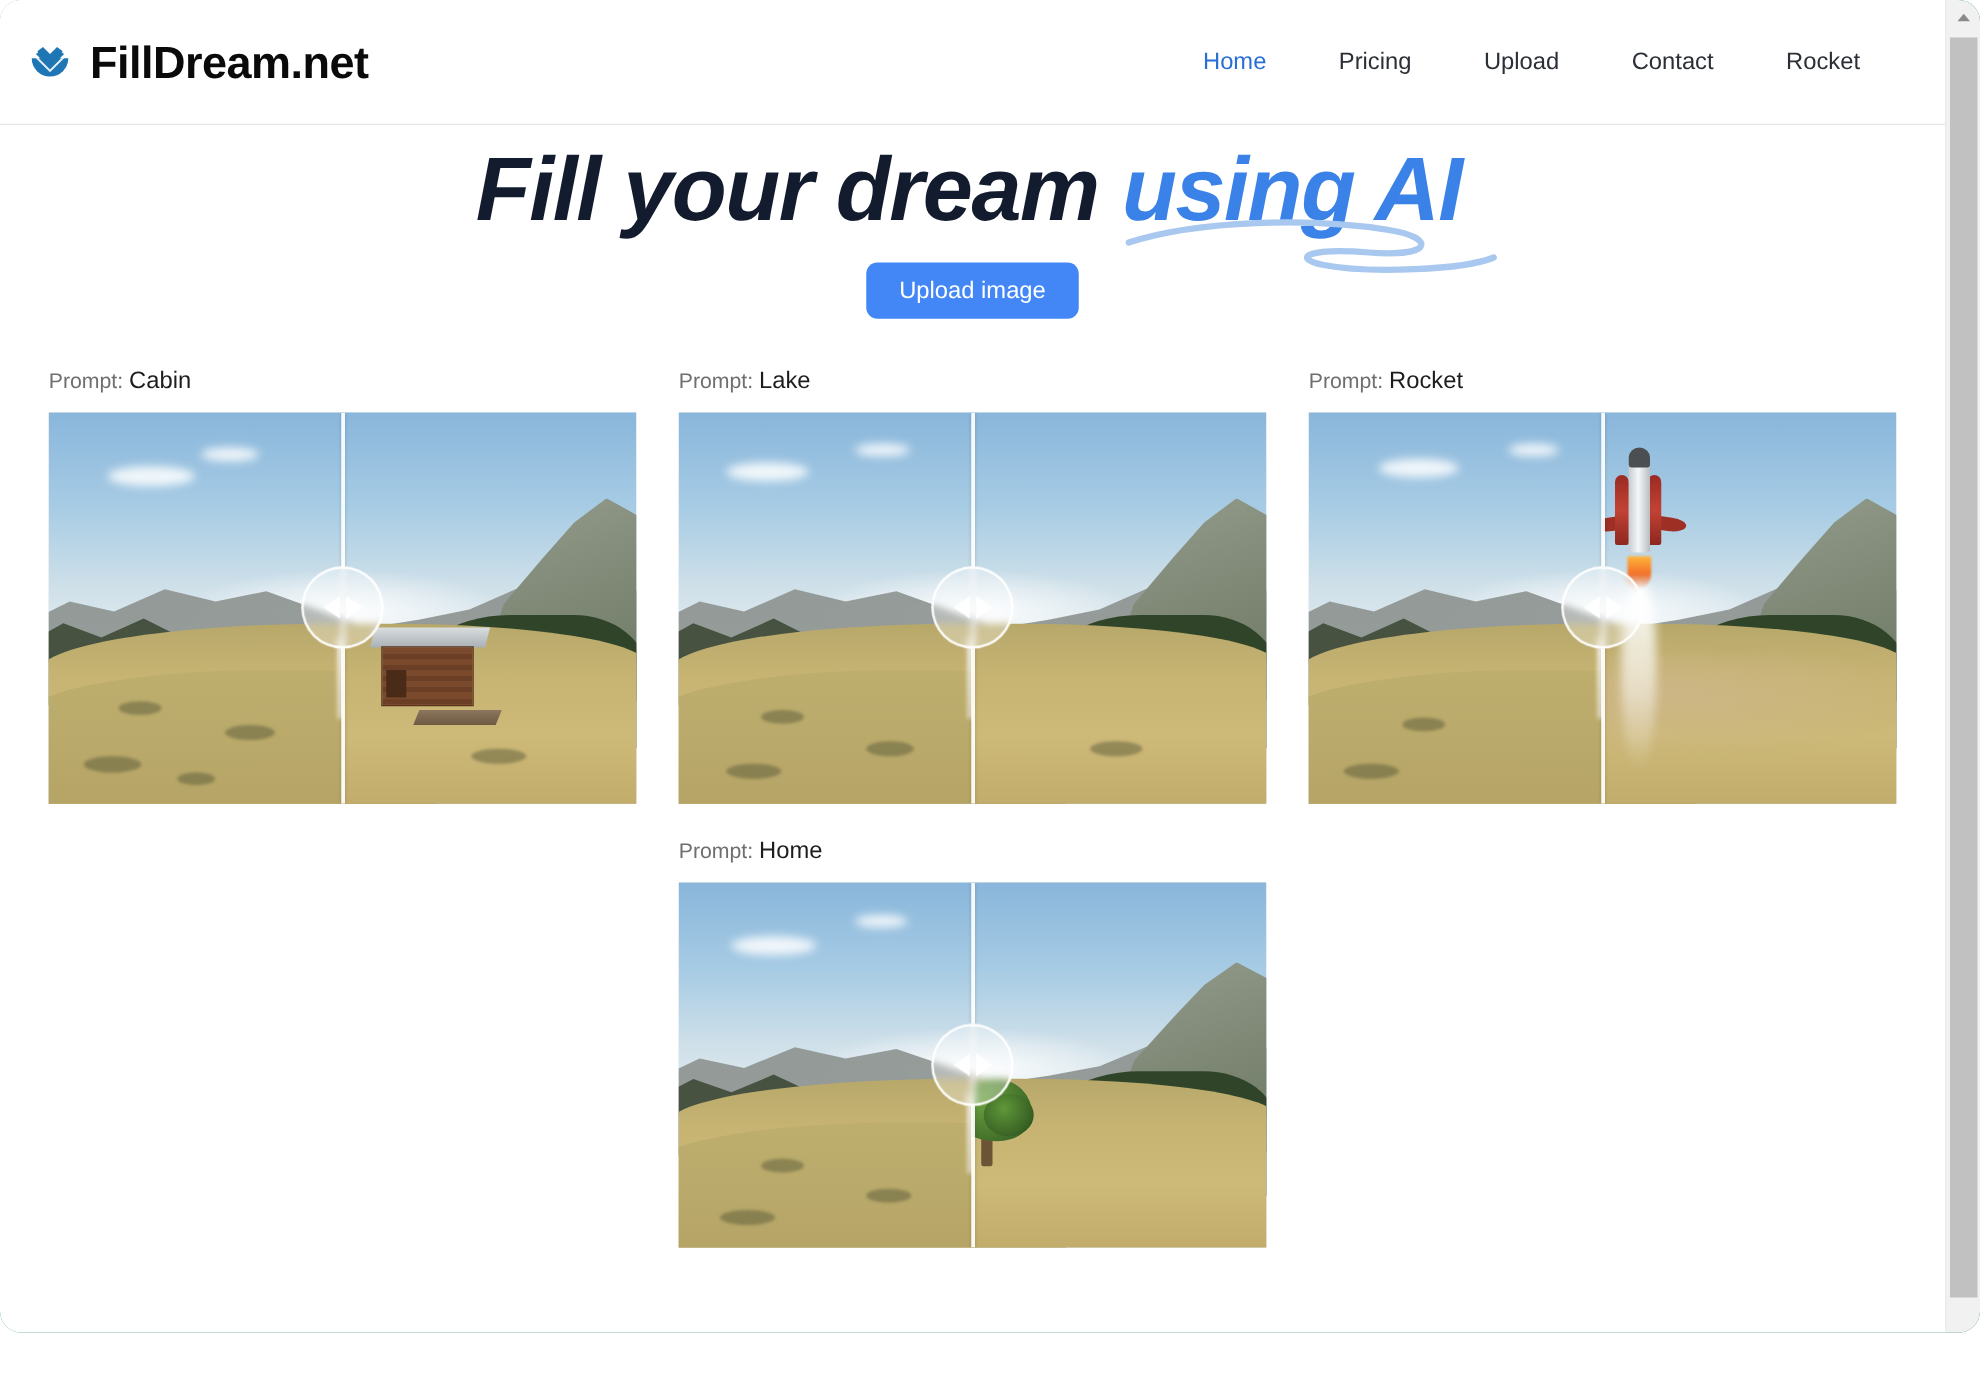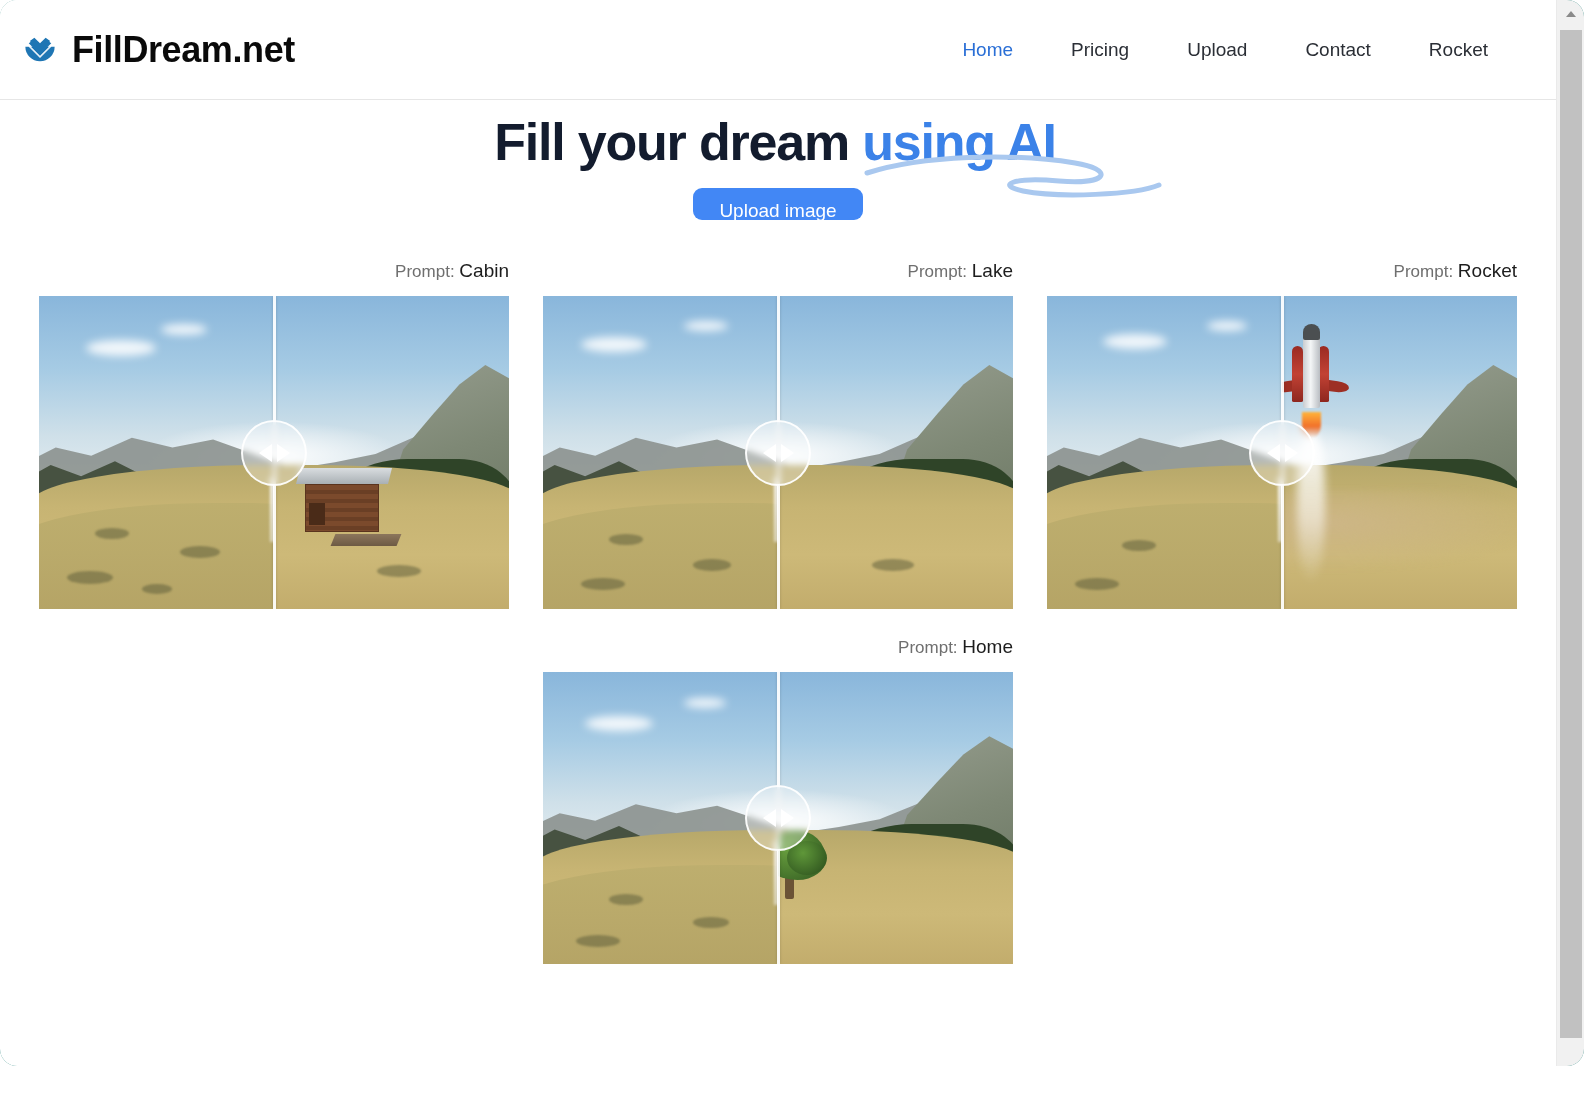--- a/index.html
+++ b/index.html
@@ -77,26 +77,27 @@
   .nav-link.is-active { color: #2a6fd6; }
 
   
   .hero {
     padding-top: 14px;
     text-align: center;
   }
   .hero-title {
     position: relative;
     display: inline-block;
-    font-size: 52px;
+    font-size: 72px;
     font-weight: 800;
     line-height: 1.08;
     color: #131c2e;
     letter-spacing: -1.2px;
     white-space: nowrap;
+    font-style: italic;
   }
   .hero-title .accent {
     position: relative;
     color: #3b82e8;
     padding-right: 6px;
   }
   .title-swoosh {
     position: absolute;
     left: 0px;
     bottom: -28px;
@@ -108,21 +109,21 @@
 
   .hero-cta-wrap { margin-top: 18px; }
   .upload-btn {
     display: inline-block;
     background: #4287f5;
     color: #ffffff;
     border: none;
     border-radius: 9px;
     font-size: 19px;
     font-family: "Liberation Sans", sans-serif;
-    padding: 13px 26px 0;
+    padding: 13px 26px 13px;
     cursor: pointer;
     line-height: 1;
   }
 
   .hero-sub {
     margin: 36px auto 0;
     width: 900px;
     font-size: 34px;
     font-weight: 700;
     line-height: 1.2;
@@ -138,21 +139,21 @@
   .gallery-row {
     display: flex;
     justify-content: center;
     gap: 34px;
   }
   .gallery-row + .gallery-row { margin-top: 28px; }
 
   .demo-card { width: 470px; }
 
   .prompt-label {
-    text-align: right;
+    text-align: left;
     font-size: 17px;
     color: #6f6f6f;
     margin-bottom: 14px;
     line-height: 1.1;
     white-space: nowrap;
   }
   .prompt-label .prompt-value {
     font-size: 19px;
     color: #1d1d1d;
   }

